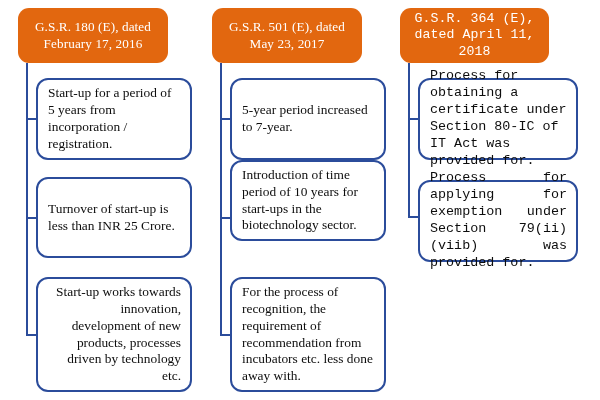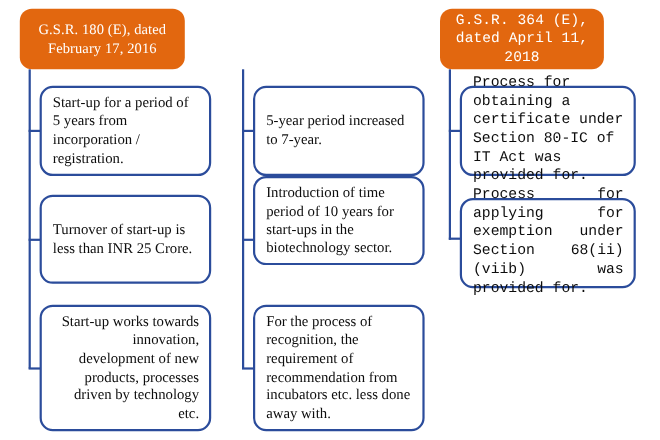--- a/index.html
+++ b/index.html
@@ -114,20 +114,23 @@
       <span class="txt">Turnover of start-up is less than INR 25 Crore.</span>
     </div>
 
     <div class="item-box" style="left:36px; top:277px; width:156px; height:115px;text-align:right;">
       <span class="txt">Start-up works towards innovation, development of new products, processes driven by technology etc.</span>
     </div>
   </div>
 
   <div class="column col-1">
 
+    <div class="header-box">
+      <span>G.S.R. 501 (E), dated May 23, 2017</span>
+    </div>
 
     <div class="trunk" style="left:26px; top:63px; height:272px;"></div>
     <div class="branch" style="left:26px; top:118px; width:12px;"></div>
     <div class="branch" style="left:26px; top:217px; width:12px;"></div>
     <div class="branch" style="left:26px; top:334px; width:12px;"></div>
 
     <div class="item-box" style="left:36px; top:78px; width:156px; height:82px;">
       <span class="txt">5-year period increased to 7-year.</span>
     </div>
 
@@ -148,17 +151,17 @@
 
     <div class="trunk" style="left:26px; top:63px; height:155px;"></div>
     <div class="branch" style="left:26px; top:118px; width:12px;"></div>
     <div class="branch" style="left:26px; top:216px; width:12px;"></div>
 
     <div class="item-box" style="left:36px; top:78px; width:160px; height:82px;">
       <span class="txt">Process for obtaining a certificate under Section 80-IC of IT Act was provided for.</span>
     </div>
 
     <div class="item-box justify" style="left:36px; top:180px; width:160px; height:82px;">
-      <span class="txt">Process for applying for exemption under Section 68(ii)(viib) was provided for.</span>
+      <span class="txt">Process for applying for exemption under Section 79(ii)(viib) was provided for.</span>
     </div>
   </div>
 
 </div>
 
 </body></html>

